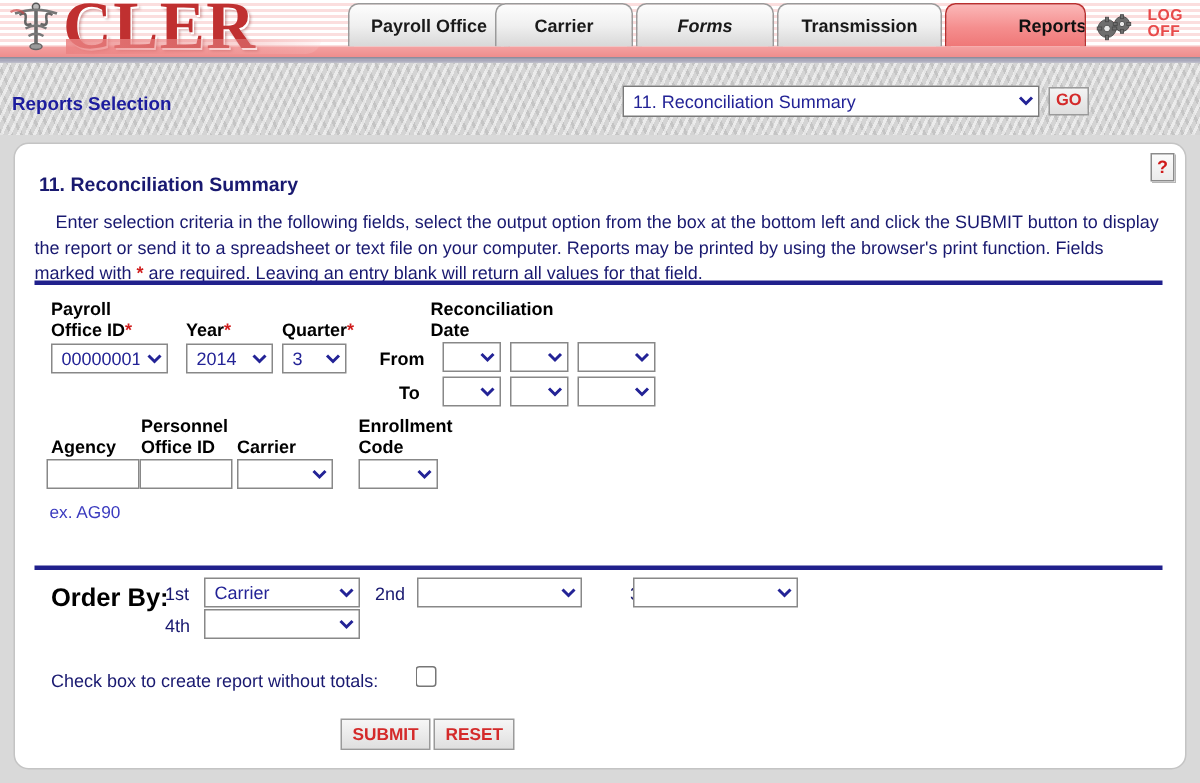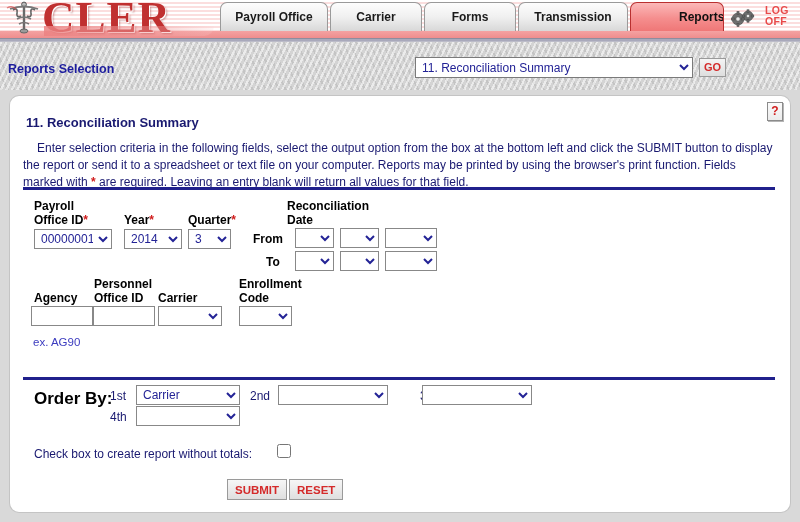--- a/index.html
+++ b/index.html
@@ -309,23 +309,23 @@
       <path d="M15 23 Q20 20 25 23" stroke="#777" stroke-width="1.6" fill="none"></path>
       <ellipse cx="20" cy="30" rx="4" ry="2" fill="#9a9a9a" stroke="#666"></ellipse>
       <path d="M3 7 Q8 4 12 8" stroke="#c44" stroke-width="1.4" fill="none" opacity=".65"></path>
     </g>
   </svg>
 
   <div id="logo-text">CLER</div>
   <div id="logo-swoosh"></div>
 
   <div class="tabs">
-    <div class="tab" style="left:0px;width:108px;">Payroll Office</div>
+    <div class="tab" style="left:12px;width:108px;">Payroll Office</div>
     <div class="tab" style="left:110px;width:92px;">Carrier</div>
-    <div class="tab" style="left:204px;width:92px;">Forms</div>
+    <div class="tab" style="left:204px;width:92px;font-style:italic;">Forms</div>
     <div class="tab" style="left:298px;width:110px;">Transmission</div>
     <div class="tab active" style="left:410px;width:94px;">Reports</div>
   </div>
 
   <svg id="gear-icon" viewBox="0 0 28 20">
     <g fill="#6e6e6e" stroke="#4a4a4a" stroke-width=".6">
       <circle cx="9" cy="11" r="6"></circle>
       <circle cx="9" cy="11" r="2.2" fill="#e8e8e8"></circle>
       <circle cx="19" cy="8" r="5"></circle>
       <circle cx="19" cy="8" r="1.8" fill="#e8e8e8"></circle>

